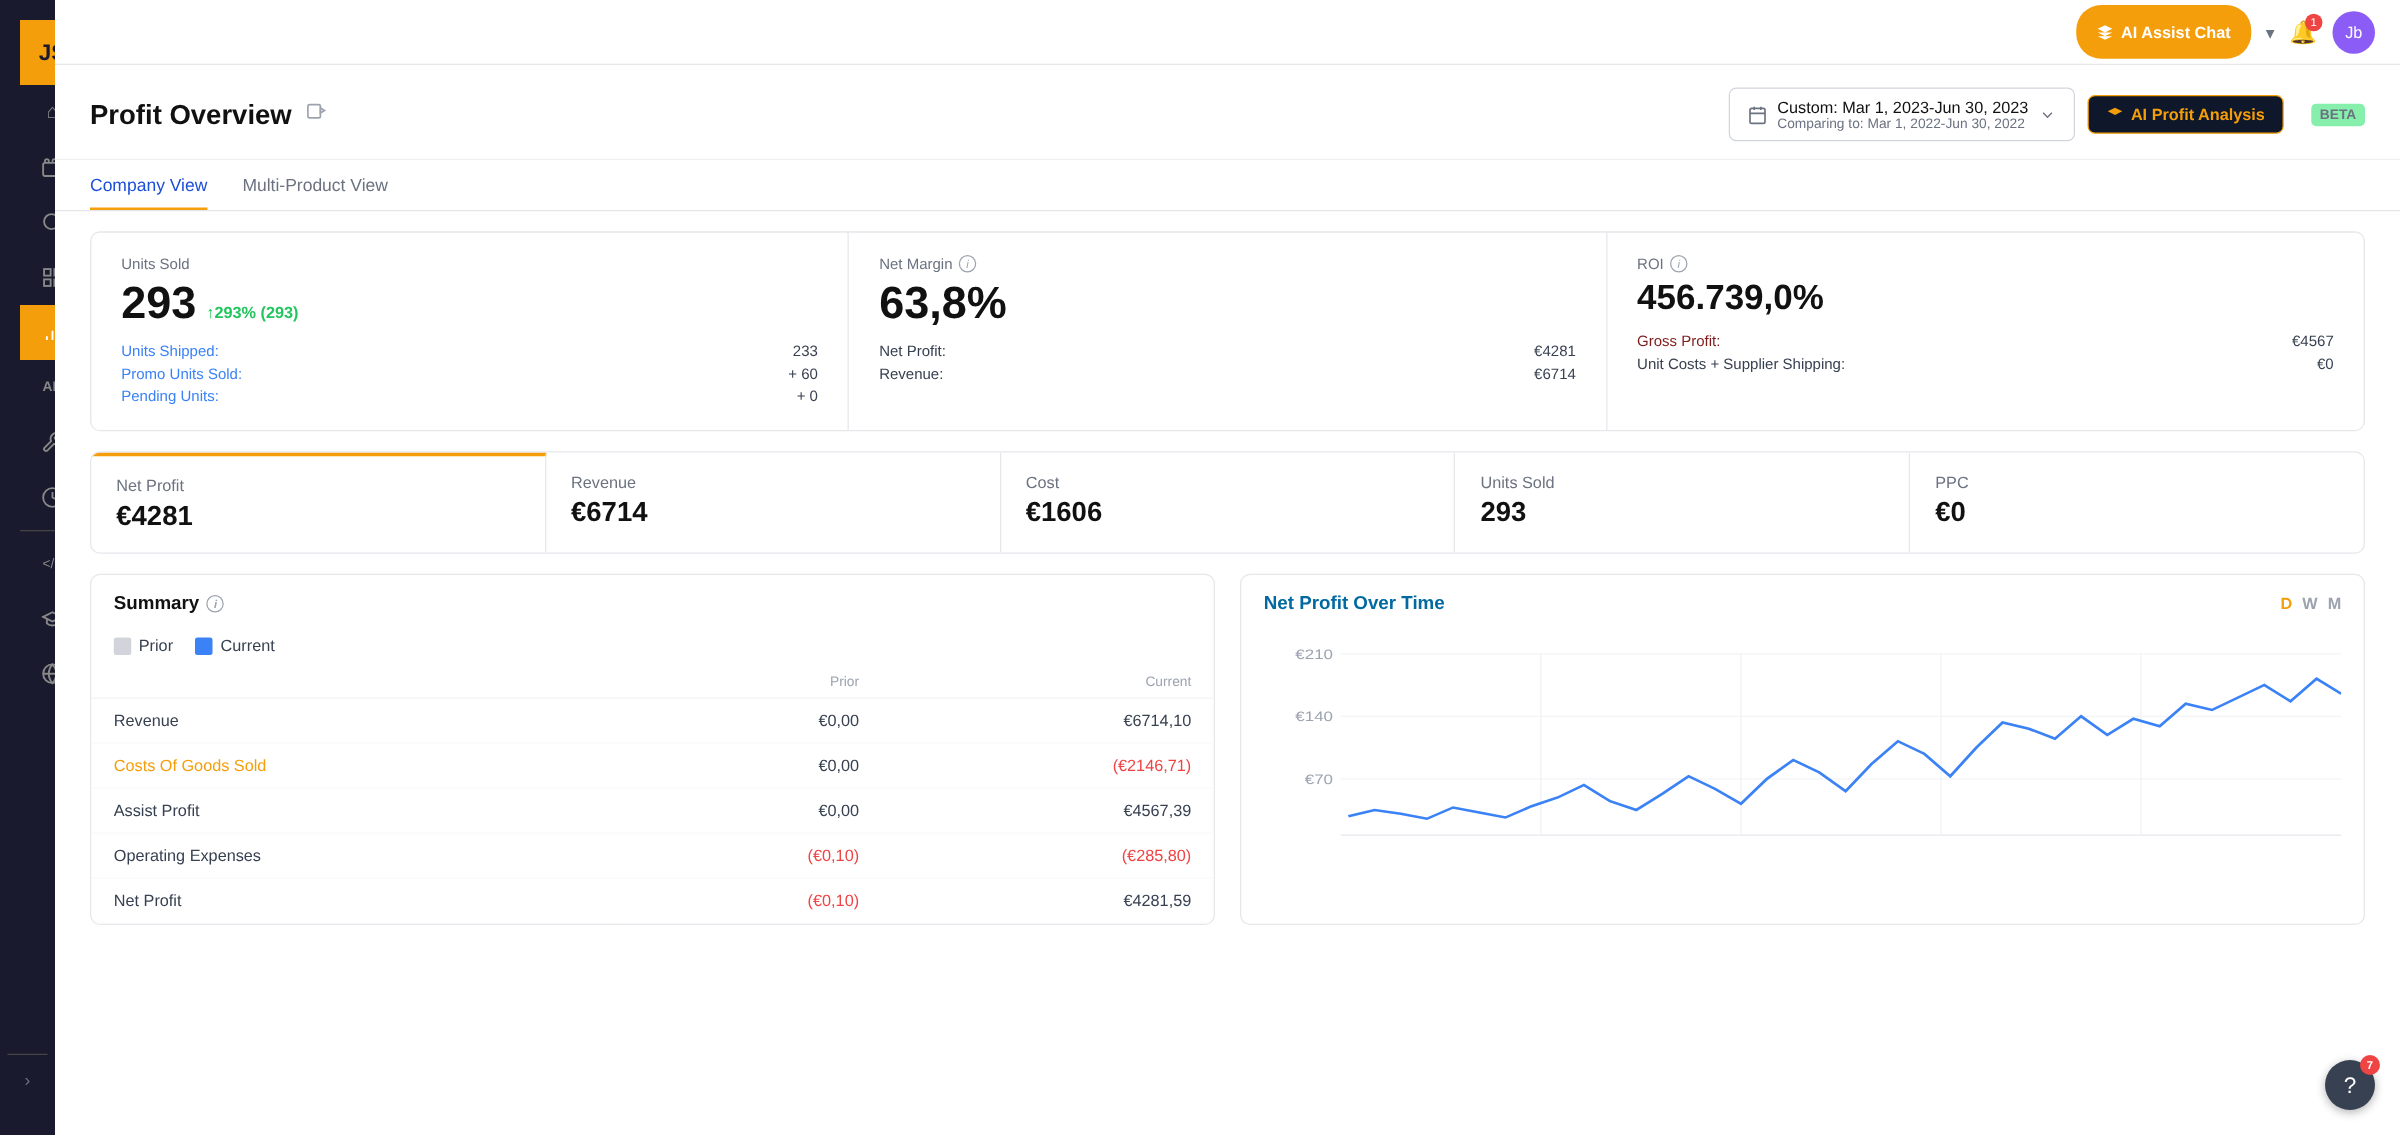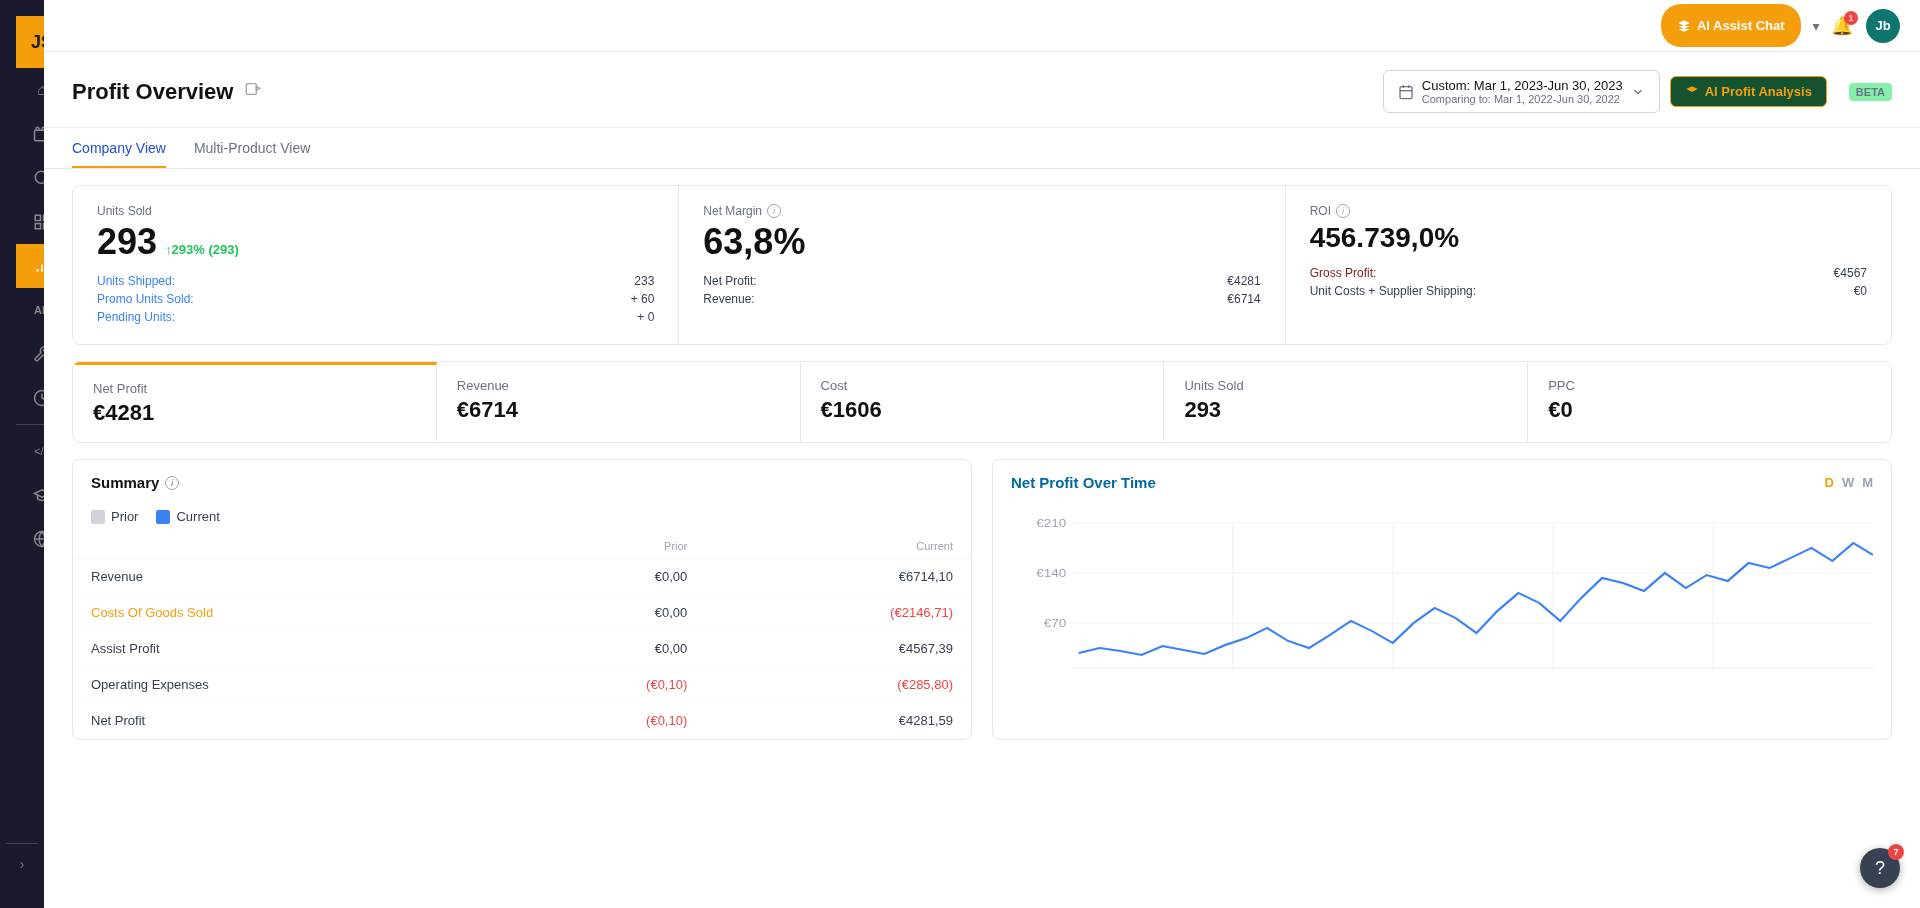--- a/index.html
+++ b/index.html
@@ -109,27 +109,27 @@
       height: 14px;
       border-radius: 50%;
       display: flex;
       align-items: center;
       justify-content: center;
     }
     .topbar-avatar {
       width: 34px;
       height: 34px;
       border-radius: 50%;
-      background: #0f766e;
+      background: #8b5cf6;
       color: #fff;
       display: flex;
       align-items: center;
       justify-content: center;
       font-size: 13px;
-      font-weight: 700;
+      font-weight: 400;
       cursor: pointer;
     }
 
     
     .content {
       flex: 1;
       overflow-y: auto;
       padding: 0;
       background: #fff;
     }
@@ -171,21 +171,21 @@
       padding: 7px 14px;
       font-size: 13px;
       color: #374151;
       background: #fff;
       cursor: pointer;
     }
     .date-range-text { display: flex; flex-direction: column; }
     .date-range-main { font-size: 13px; font-weight: 500; color: #111; }
     .date-range-compare { font-size: 11px; color: #6b7280; }
     .ai-profit-btn {
-      background: #14532d;
+      background: #0f172a;
       border: 1.5px solid #f59e0b;
       border-radius: 6px;
       padding: 7px 14px;
       font-size: 13px;
       font-weight: 600;
       color: #f59e0b;
       cursor: pointer;
       display: flex;
       align-items: center;
       gap: 6px;

